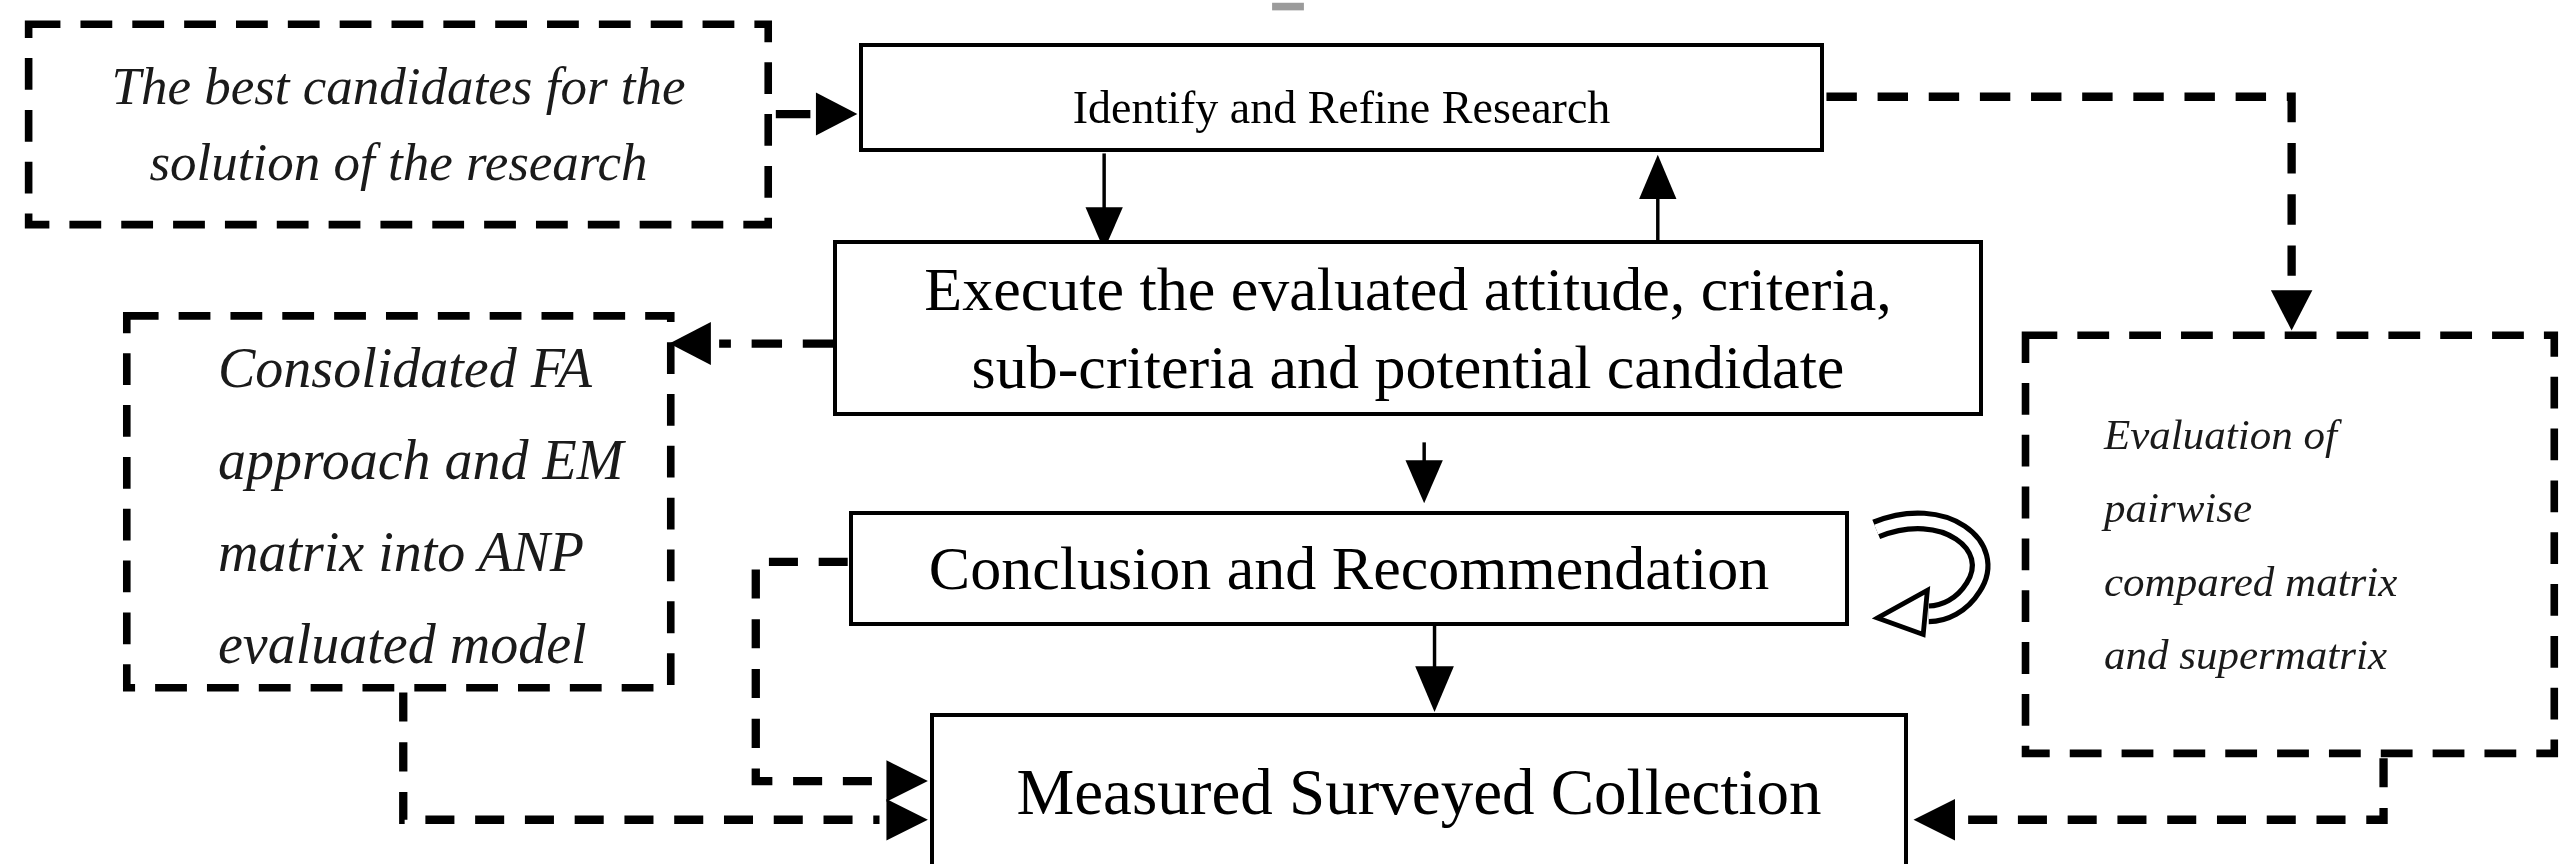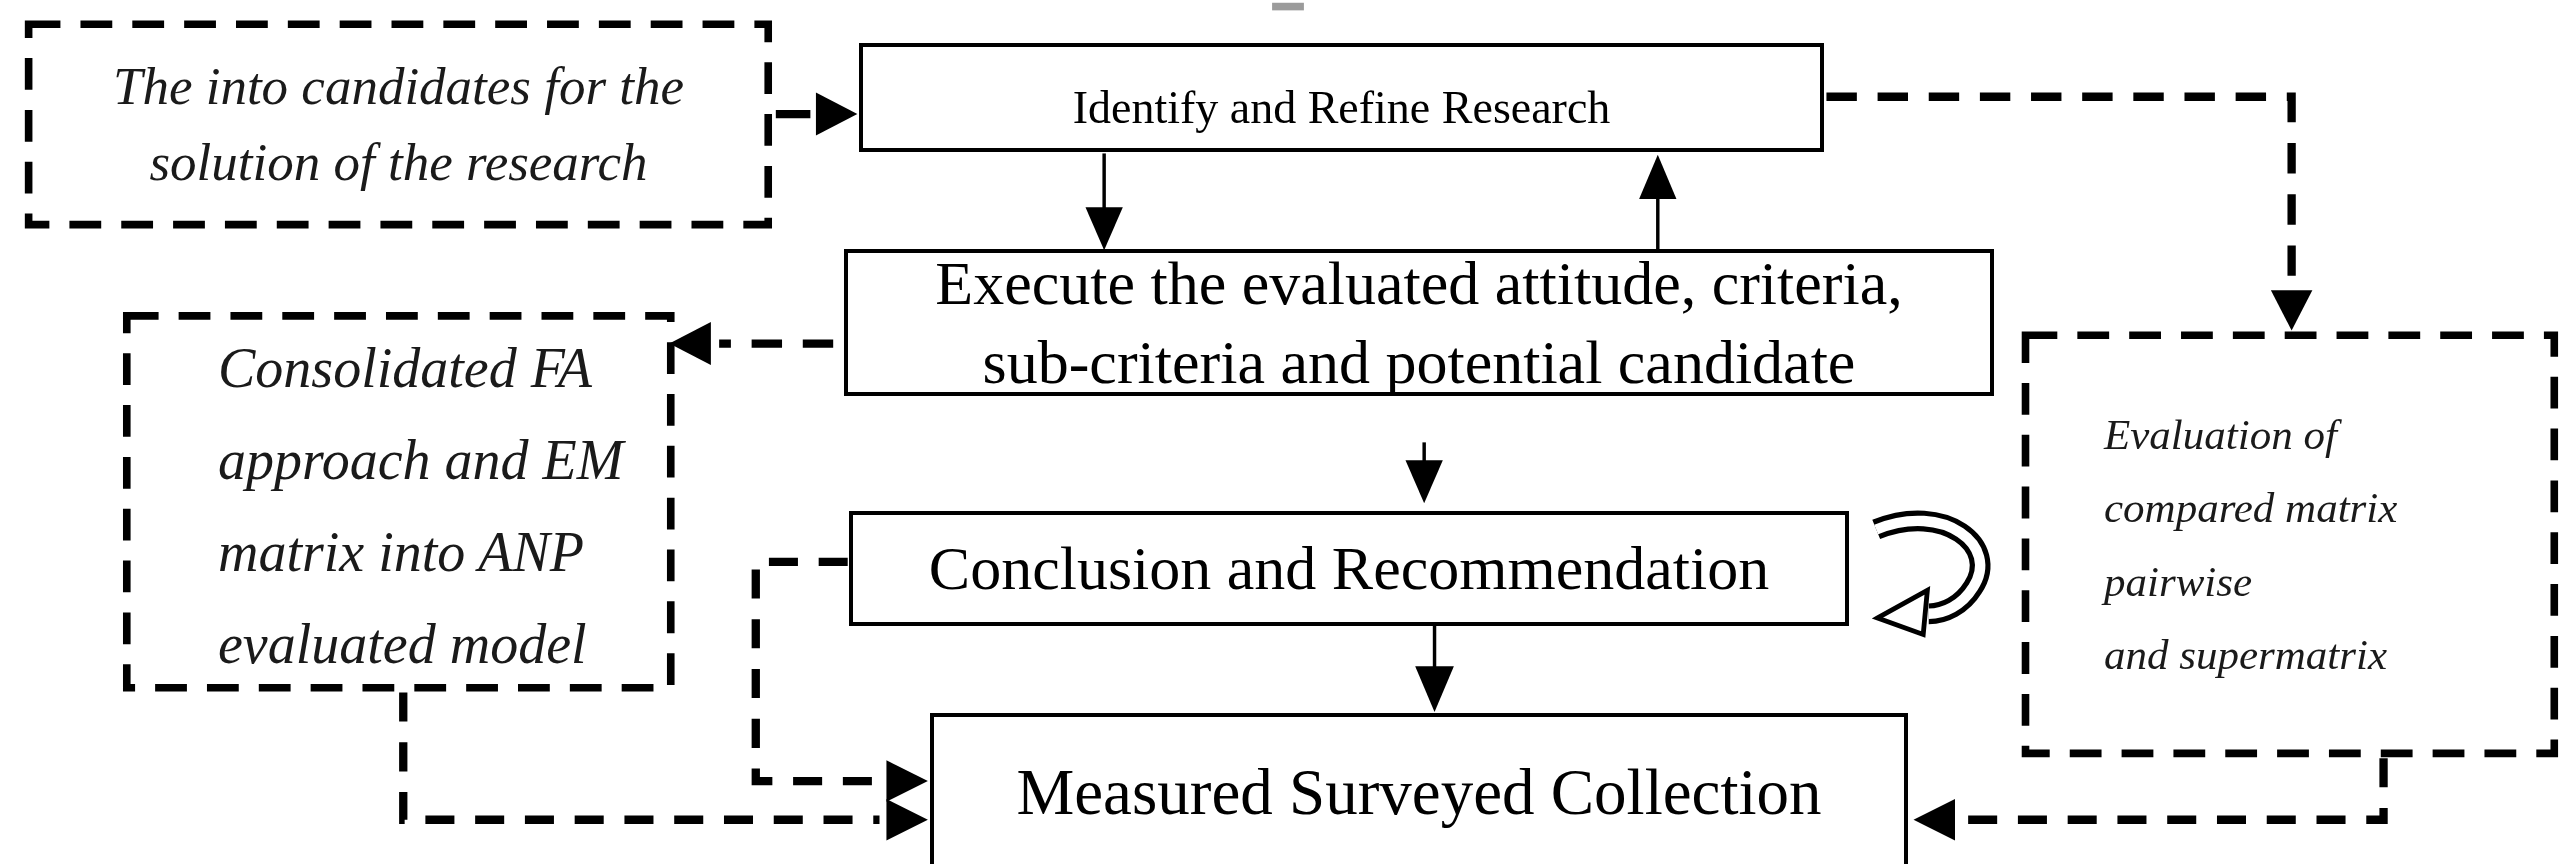--- a/index.html
+++ b/index.html
@@ -43,21 +43,21 @@
   .node .line { display: block; }
   .center { text-align: center; }
   .leftal { text-align: left; }
   .ital {
     font-style: italic;
     color: #1a1a1a;
   }
   
   #node-best-candidates { left: 25px;   top: 21px;   width: 747px; height: 207px; font-size: 53px;  line-height: 1.42; }
   #node-identify        { left: 859px; top: 43px;   width: 965px; height: 109px; font-size: 46px;  justify-content: flex-end; padding-bottom: 9.7px; }
-  #node-execute         { left: 833px; top: 249px;  width: 1150px; height: 147px; font-size: 62px;  line-height: 1.26; margin-left: 11px; }
+  #node-execute         { left: 833px; top: 240px;  width: 1150px; height: 176px; font-size: 62px;  line-height: 1.26; }
   #node-consolidated    { left: 123px;  top: 312px;  width: 551px;  height: 379px; font-size: 56px;  line-height: 1.64; padding-left: 95px; padding-top: 11px; }
   #node-conclusion      { left: 849px; top: 505px;  width: 1000px; height: 115px; font-size: 62px; margin-top: 6px; }
   #node-evaluation      { left: 2022px; top: 332px;  width: 536px;  height: 425px; font-size: 43px;  line-height: 1.70; padding-left: 82px; }
   #node-measured        { left: 930px; top: 713px; width: 978px; height: 159px; font-size: 65px; }
 </style>
 </head>
 <body>
 
 <div id="canvas">
 
@@ -120,21 +120,21 @@
     <g>
       <path d="M 2714 766 C 2812 726, 2894 790, 2854 850 C 2838 876, 2812 888, 2790 888" fill="none" stroke="#000" stroke-width="30" stroke-linecap="butt"></path>
       <path d="M 2714 766 C 2812 726, 2894 790, 2854 850 C 2838 876, 2812 888, 2790 888" fill="none" stroke="#fff" stroke-width="15" stroke-linecap="butt"></path>
       <polygon points="2716,894 2788,854 2782,918" fill="#ffffff" stroke="#000000" stroke-width="7"></polygon>
     </g>
 
     <rect x="1840" y="4" width="46" height="11" fill="#9b9b9b"></rect>
   </svg>
 
   <div class="node dashed ital center" id="node-best-candidates">
-    <span class="line">The into candidates for the</span>
+    <span class="line">The best candidates for the</span>
     <span class="line">solution of the research</span>
   </div>
 
   <div class="node solid center" id="node-identify">
     <span class="line">Identify and Refine Research</span>
   </div>
 
   <div class="node solid center" id="node-execute">
     <span class="line">Execute the evaluated attitude, criteria,</span>
     <span class="line">sub-criteria and potential candidate</span>
@@ -146,22 +146,22 @@
     <span class="line">matrix into ANP</span>
     <span class="line">evaluated model</span>
   </div>
 
   <div class="node solid center" id="node-conclusion">
     <span class="line">Conclusion and Recommendation</span>
   </div>
 
   <div class="node dashed ital leftal" id="node-evaluation">
     <span class="line">Evaluation of</span>
+    <span class="line">pairwise</span>
     <span class="line">compared matrix</span>
-    <span class="line">pairwise</span>
     <span class="line">and supermatrix</span>
   </div>
 
   <div class="node solid center" id="node-measured">
     <span class="line">Measured Surveyed Collection</span>
   </div>
 
 </div>
 
 

